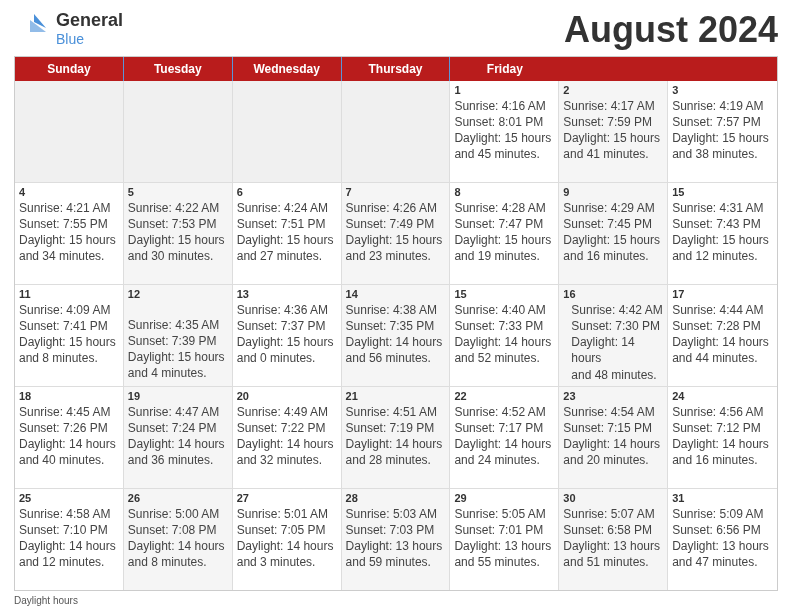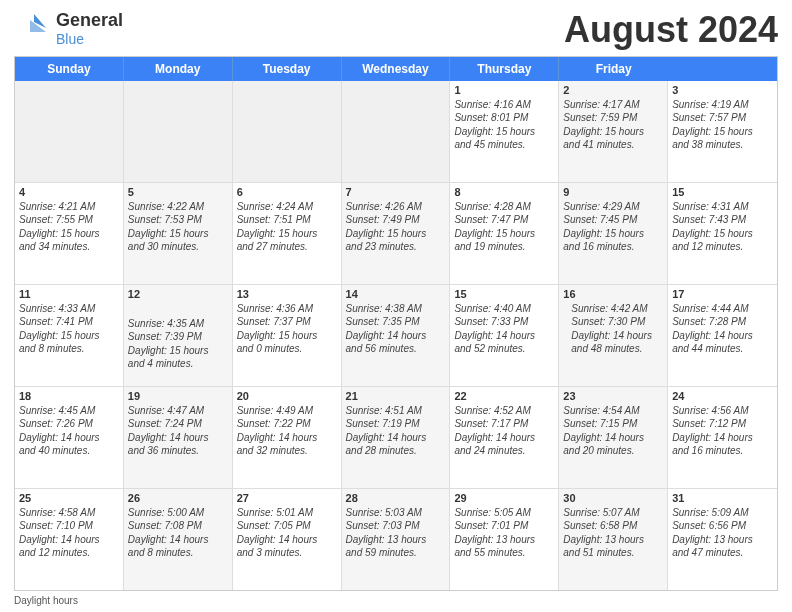--- a/index.html
+++ b/index.html
@@ -43,21 +43,21 @@
     }
     .calendar {
       flex: 1;
       display: flex;
       flex-direction: column;
       border: 1px solid #ccc;
     }
     .cal-header {
       display: grid;
       grid-template-columns: repeat(7, 1fr);
-      background: #3b82f6;
+      background: #b91c1c;
     }
     .cal-header-cell {
       color: #fff;
       font-size: 12px;
       font-weight: bold;
       padding: 5px 4px;
       text-align: center;
       border-right: 1px solid #5a95d8;
     }
     .cal-header-cell:last-child { border-right: none; }
@@ -85,24 +85,23 @@
     .cal-cell:last-child { border-right: none; }
     .cal-cell.shaded { background: #f5f5f5; }
     .cal-cell.empty { background: #f0f0f0; }
     .day-num {
       font-size: 11px;
       font-weight: bold;
       color: #333;
       margin-bottom: 2px;
     }
     .cell-text {
-      font-size: 10px;
+      font-size: 12px;
       color: #444;
       line-height: 1.35;
-      font-style: italic;
     }
     .footer-note {
       font-size: 10px;
       color: #555;
       margin-top: 4px;
       text-align: left;
     }
   </style>
 </head>
 <body>
@@ -122,21 +121,20 @@
   </div>
 </div>
     <div class="title-block">
       <div class="month-title">August 2024</div>
     </div>
   </div>
 
   <div class="calendar">
     <div class="cal-header">
     <div class="cal-header-cell">Sunday</div>
-        <div class="cal-header-cell">Monday</div>
         <div class="cal-header-cell">Tuesday</div>
         <div class="cal-header-cell">Wednesday</div>
         <div class="cal-header-cell">Thursday</div>
         <div class="cal-header-cell">Friday</div>
       </div>
     <div class="cal-body">
     <div class="cal-row">
           <div class="cal-cell shaded empty"></div>
           <div class="cal-cell shaded empty"></div>
           <div class="cal-cell shaded empty"></div>
@@ -210,21 +208,21 @@
             <div class="day-num">15</div>
             <div class="cell-text" style="white-space: pre-line;">Sunrise: 4:31 AM
 Sunset: 7:43 PM
 Daylight: 15 hours
 and 12 minutes.</div>
           </div>
         </div>
         <div class="cal-row">
           <div class="cal-cell">
             <div class="day-num">11</div>
-            <div class="cell-text" style="white-space: pre-line;">Sunrise: 4:33 AM
+            <div class="cell-text" style="white-space: pre-line;">Sunrise: 4:09 AM
 Sunset: 7:41 PM
 Daylight: 15 hours
 and 8 minutes.</div>
           </div>
           <div class="cal-cell shaded">
             <div class="day-num">12</div>
             <div class="cell-text" style="white-space: pre-line; margin-top: 17px;">Sunrise: 4:35 AM
 Sunset: 7:39 PM
 Daylight: 15 hours
 and 4 minutes.</div>

